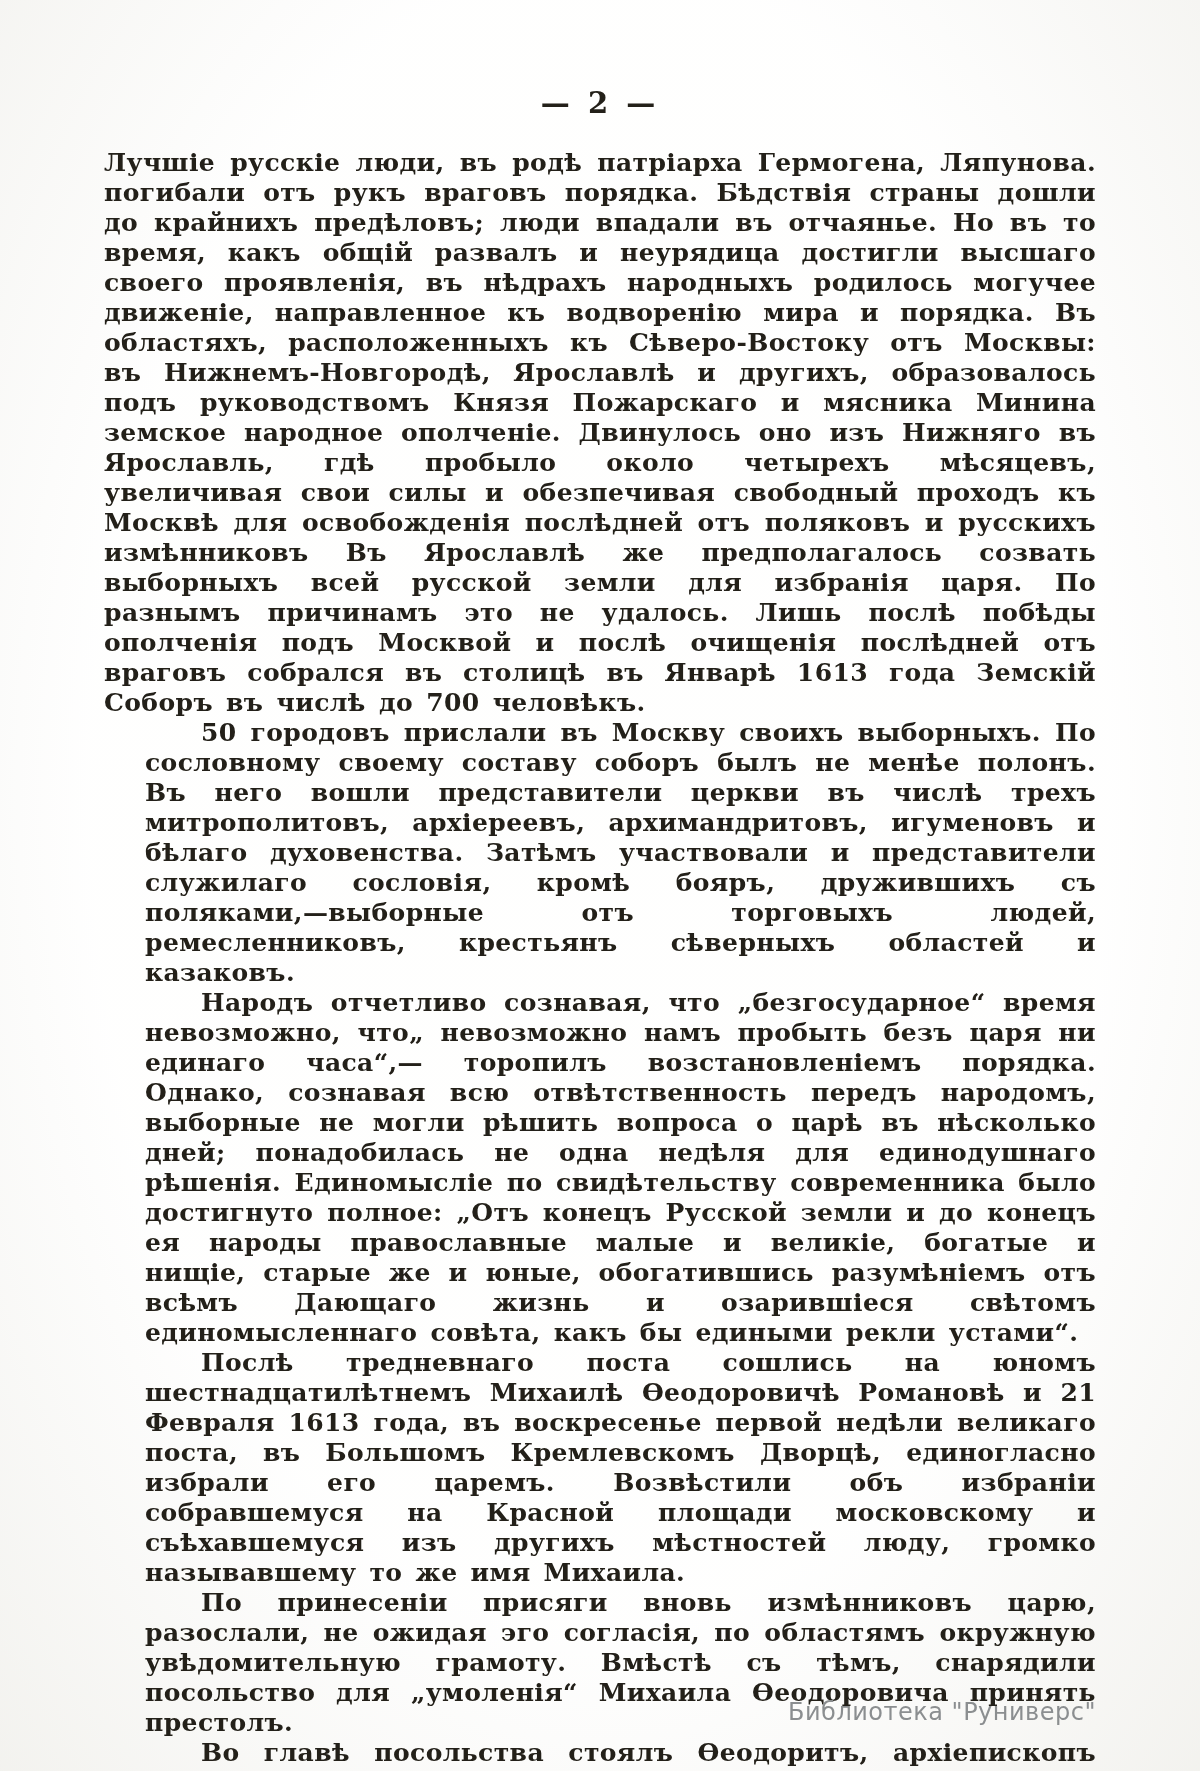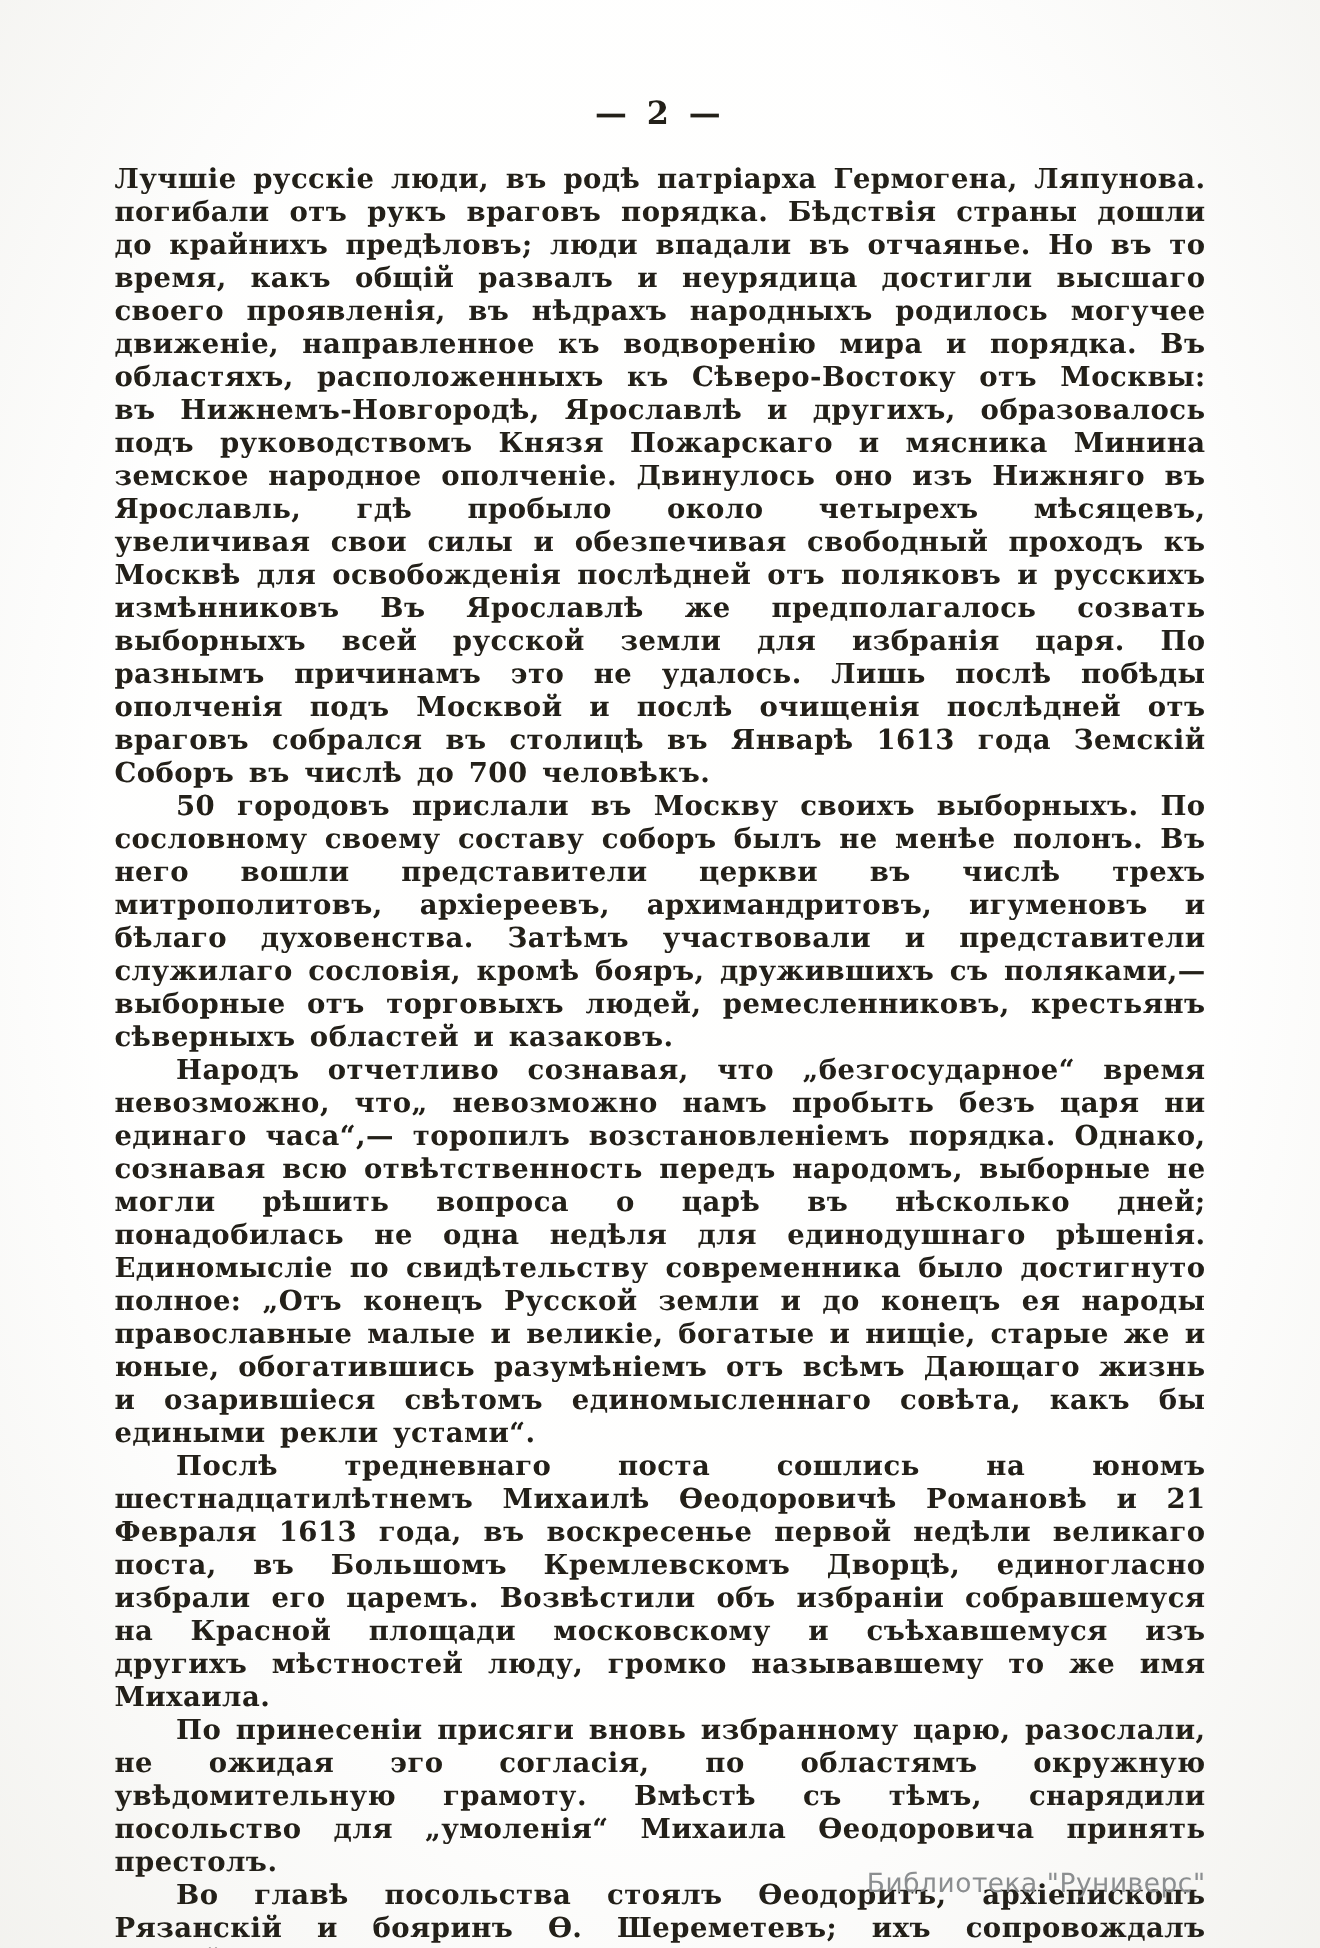--- a/index.html
+++ b/index.html
@@ -45,20 +45,21 @@
     word-spacing: 4px;
     letter-spacing: 0.4px;
     color: #232019;
   }
   .text-block p {
     margin: 0;
     text-indent: 0;
   }
   .text-block p.indent {
     text-indent: 56px;
+    margin-left: 41px;
   }
   .watermark {
     position: absolute;
     top: 1698px;
     right: 104px;
     font-family: "DejaVu Sans", "Liberation Sans", sans-serif;
     font-size: 24px;
     font-weight: normal;
     color: #8b8e90;
     letter-spacing: 0.5px;
@@ -68,18 +69,18 @@
 <body>
 
 <div class="scan-page">
   <div class="page-number">— 2 —</div>
 
   <div class="text-block">
       <p>Лучшіе русскіе люди, въ родѣ патріарха Гермогена, Ляпунова. погибали отъ рукъ враговъ порядка. Бѣдствія страны дошли до крайнихъ предѣловъ; люди впадали въ отчаянье. Но въ то время, какъ общій развалъ и неурядица достигли высшаго своего проявленія, въ нѣдрахъ народныхъ родилось могучее движеніе, направленное къ водворенію мира и порядка. Въ областяхъ, расположенныхъ къ Сѣверо-Востоку отъ Москвы: въ Нижнемъ-Новгородѣ, Ярославлѣ и другихъ, образовалось подъ руководствомъ Князя Пожарскаго и мясника Минина земское народное ополченіе. Двинулось оно изъ Нижняго въ Ярославль, гдѣ пробыло около четырехъ мѣсяцевъ, увеличивая свои силы и обезпечивая свободный проходъ къ Москвѣ для освобожденія послѣдней отъ поляковъ и русскихъ измѣнниковъ Въ Ярославлѣ же предполагалось созвать выборныхъ всей русской земли для избранія царя. По разнымъ причинамъ это не удалось. Лишь послѣ побѣды ополченія подъ Москвой и послѣ очищенія послѣдней отъ враговъ собрался въ столицѣ въ Январѣ 1613 года Земскій Соборъ въ числѣ до 700 человѣкъ.</p>
       <p class="indent">50 городовъ прислали въ Москву своихъ выборныхъ. По сословному своему составу соборъ былъ не менѣе полонъ. Въ него вошли представители церкви въ числѣ трехъ митрополитовъ, архіереевъ, архимандритовъ, игуменовъ и бѣлаго духовенства. Затѣмъ участвовали и представители служилаго сословія, кромѣ бояръ, дружившихъ съ поляками,—выборные отъ торговыхъ людей, ремесленниковъ, крестьянъ сѣверныхъ областей и казаковъ.</p>
       <p class="indent">Народъ отчетливо сознавая, что „безгосударное“ время невозможно, что„ невозможно намъ пробыть безъ царя ни единаго часа“,— торопилъ возстановленіемъ порядка. Однако, сознавая всю отвѣтственность передъ народомъ, выборные не могли рѣшить вопроса о царѣ въ нѣсколько дней; понадобилась не одна недѣля для единодушнаго рѣшенія. Единомысліе по свидѣтельству современника было достигнуто полное: „Отъ конецъ Русской земли и до конецъ ея народы православные малые и великіе, богатые и нищіе, старые же и юные, обогатившись разумѣніемъ отъ всѣмъ Дающаго жизнь и озарившіеся свѣтомъ единомысленнаго совѣта, какъ бы едиными рекли устами“.</p>
       <p class="indent">Послѣ тредневнаго поста сошлись на юномъ шестнадцатилѣтнемъ Михаилѣ Ѳеодоровичѣ Романовѣ и 21 Февраля 1613 года, въ воскресенье первой недѣли великаго поста, въ Большомъ Кремлевскомъ Дворцѣ, единогласно избрали его царемъ. Возвѣстили объ избраніи собравшемуся на Красной площади московскому и съѣхавшемуся изъ другихъ мѣстностей люду, громко называвшему то же имя Михаила.</p>
-      <p class="indent">По принесеніи присяги вновь избранному царю, разослали, не ожидая эго согласія, по областямъ окружную увѣдомительную грамоту. Вмѣстѣ съ тѣмъ, снарядили посольство для „умоленія“ Михаила Ѳеодоровича принять престолъ.</p>
+      <p class="indent">По принесеніи присяги вновь измѣнниковъ царю, разослали, не ожидая эго согласія, по областямъ окружную увѣдомительную грамоту. Вмѣстѣ съ тѣмъ, снарядили посольство для „умоленія“ Михаила Ѳеодоровича принять престолъ.</p>
       <p class="indent">Во главѣ посольства стоялъ Ѳеодоритъ, архіепископъ Рязанскій и бояринъ Ѳ. Шереметевъ; ихъ сопровождалъ цѣлый рядъ духовныхъ и свѣтскихъ лицъ, въ томъ числѣ одинъ изъ знаменитыхъ защитниковъ</p>
     </div>
 
   <div class="watermark">Библиотека "Руниверс"</div>
 </div>
 
 </body></html>

